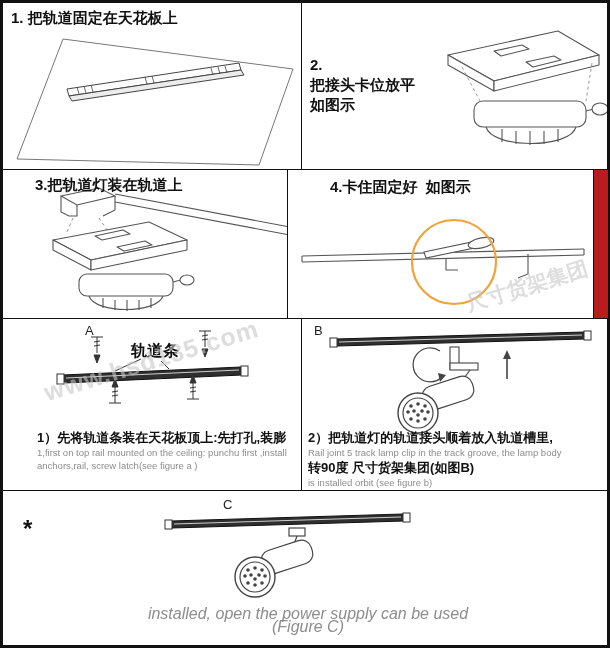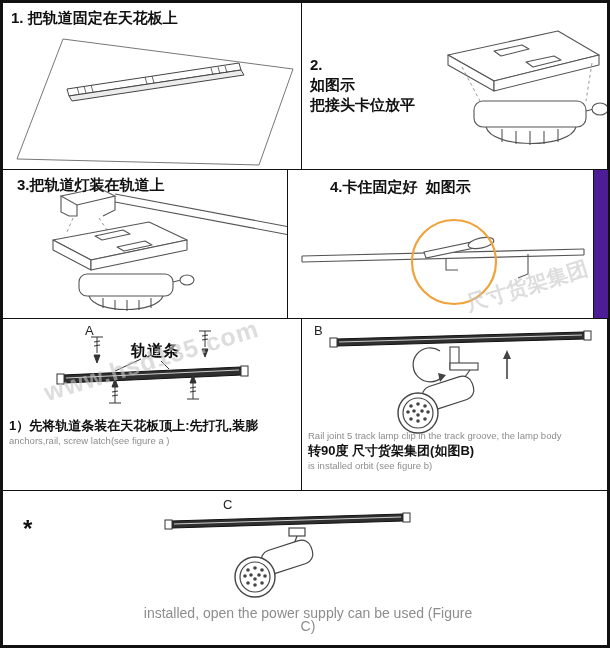--- a/index.html
+++ b/index.html
@@ -1,45 +1,45 @@
 <!DOCTYPE html>
 <html><head>
 <meta charset="utf-8">
 <style>
   * { margin:0; padding:0; box-sizing:border-box; }
   html,body { background:#fff; }
   body { font-family:"Liberation Sans","DejaVu Sans",sans-serif; color:#111; }
-  .sheet { position:relative; width:610px; height:648px; background:#4c1d95; border:2px solid #111; overflow:hidden; }
+  .sheet { position:relative; width:610px; height:648px; background:#b91c1c; border:2px solid #111; overflow:hidden; }
   .panel { position:absolute; border:1px solid #111; background:#fff; overflow:hidden; }
   .p1 { left:0;   top:0;   width:300px; height:168px; }
   .p2 { left:299px; top:0; width:307px; height:168px; }
   .p3 { left:0;   top:167px; width:300px; height:150px; }
   .p4 { left:285px; top:167px; width:307px; height:150px; }
   .p5 { left:0;   top:316px; width:300px; height:173px; }
   .p6 { left:299px; top:316px; width:307px; height:173px; }
   .p7 { left:0;   top:488px; width:606px; height:156px; }
   .panel svg { position:absolute; left:0; top:0; }
   .step-title { position:absolute; font-size:15px; font-weight:bold; white-space:pre; z-index:2; }
   .t1 { left:8px;  top:6px; }
-  .t3 { left:14px; top:6px;text-align:center; }
+  .t3 { left:32px; top:6px;text-align:center; }
   .t4 { left:42px; top:8px; }
   .step2-block { position:absolute; left:8px; top:52px; z-index:2; }
   .step2-block div { font-size:15px; font-weight:bold; line-height:20px; }
   .fig-label { position:absolute; font-size:13px; color:#222; z-index:2; }
   .part-label { position:absolute; font-size:16px; font-weight:bold; color:#111; z-index:2; }
   .instr-block { position:absolute; left:6px; right:2px; z-index:2; }
   .zh-line { font-size:13px; font-weight:bold; color:#111; line-height:17px; white-space:nowrap; }
   .en-line { font-size:9.5px; color:#8d8d8d; line-height:13px; white-space:nowrap; }
-  .ib5 { top:98px; }
+  .ib5 { top:110px;margin-left:28px; }
   .ib6 { top:110px; }
   .note-star { position:absolute; left:20px; top:24px; font-size:24px; font-weight:bold; z-index:2; }
   .note-text { position:absolute; left:44px; top:30px; width:78px; font-size:13.5px; line-height:20px; z-index:2; }
   .caption-c { position:absolute; left:140px; width:330px; top:116px; text-align:center; z-index:2; }
   .caption-c .zh-line { font-size:14px; white-space:normal; }
-  .caption-c .en-line { font-size:14px; white-space:normal; }
+  .caption-c .en-line { font-size:16px; white-space:normal;font-style:italic; }
   .watermark { position:absolute; z-index:5; pointer-events:none; color:#c7c7c7; opacity:0.6; font-weight:bold; white-space:nowrap; }
   .wm-site  { left:38px;  top:344px; font-size:25px; letter-spacing:1px; transform:rotate(-17deg); }
   .wm-brand { left:462px; top:270px; font-size:21px; transform:rotate(-17deg); }
 </style>
 </head>
 <body>
 
 <div class="sheet">
 
   <div class="panel p1">
@@ -59,22 +59,22 @@
             <line x1="215" y1="64" x2="217" y2="71"></line>
             <line x1="222" y1="63" x2="224" y2="70"></line>
         </g>
       </g>
     </svg>
   </div>
 
   <div class="panel p2">
     <div class="step2-block">
       <div>2.</div>
+      <div>把接头卡位放平</div>
       <div>如图示</div>
-      <div>把接头卡位放平</div>
     </div>
     <svg width="305" height="166" viewBox="0 0 305 166">
       <g stroke="#555" fill="#fff" stroke-width="1.1" stroke-linejoin="round">
         <polygon points="146,52 256,28 297,52 192,78"></polygon>
         <polygon points="146,52 146,62 192,88 192,78"></polygon>
         <polygon points="192,78 192,88 297,62 297,52"></polygon>
         <polygon points="192,48 220,42 227,46 199,53"></polygon>
         <polygon points="224,59 252,53 259,57 231,64"></polygon>
       </g>
       <g stroke="#999" stroke-width="1" stroke-dasharray="3,3">
@@ -185,20 +185,21 @@
       <g stroke="#333" stroke-width="1">
         <polygon points="187,64 193,64 190,56" fill="#333"></polygon>
         <line x1="190" y1="64" x2="190" y2="80"></line>
         <line x1="187" y1="69" x2="193" y2="68"></line>
           <line x1="187" y1="73" x2="193" y2="72"></line>
         <line x1="184" y1="80" x2="196" y2="80"></line>
       </g>
     </svg>
     <div class="instr-block ib5">
       <div class="zh-line">1）先将轨道条装在天花板顶上:先打孔,装膨</div>
+      <div class="en-line">1,first on top rail mounted on the ceiling: punchu first ,install</div>
       <div class="en-line">anchors,rail, screw latch(see figure a )</div>
     </div>
   </div>
 
   <div class="panel p6">
     <div class="fig-label" style="left:12px; top:4px;">B</div>
     <svg width="305" height="171" viewBox="0 0 305 171">
       <g>
         <polygon points="34,20 282,13 283,20 35,27" fill="#2f2f2f" stroke="#111"></polygon>
         <line x1="37" y1="23" x2="280" y2="16" stroke="#cfcfcf" stroke-width="1"></line>
@@ -231,20 +232,21 @@
             <circle cx="120" cy="92" r="1.8"></circle>
           <circle cx="126" cy="93" r="1.8"></circle>
             <circle cx="109" cy="100" r="1.8"></circle>
             <circle cx="116" cy="102" r="1.8"></circle>
           <circle cx="123" cy="100" r="1.8"></circle>
             <circle cx="116" cy="96" r="1.8"></circle>
         </g>
       </g>
     </svg>
     <div class="instr-block ib6">
+      <div class="zh-line">2）把轨道灯的轨道接头顺着放入轨道槽里,</div>
       <div class="en-line">Rail joint 5 track lamp clip in the track groove, the lamp body</div>
       <div class="zh-line">转90度 尺寸货架集团(如图B)</div>
       <div class="en-line">is installed orbit (see figure b)</div>
     </div>
   </div>
 
   <div class="panel p7">
     <div class="note-star">*</div>
     <div class="fig-label" style="left:220px; top:6px;">C</div>
     <svg width="604" height="154" viewBox="0 0 604 154">

